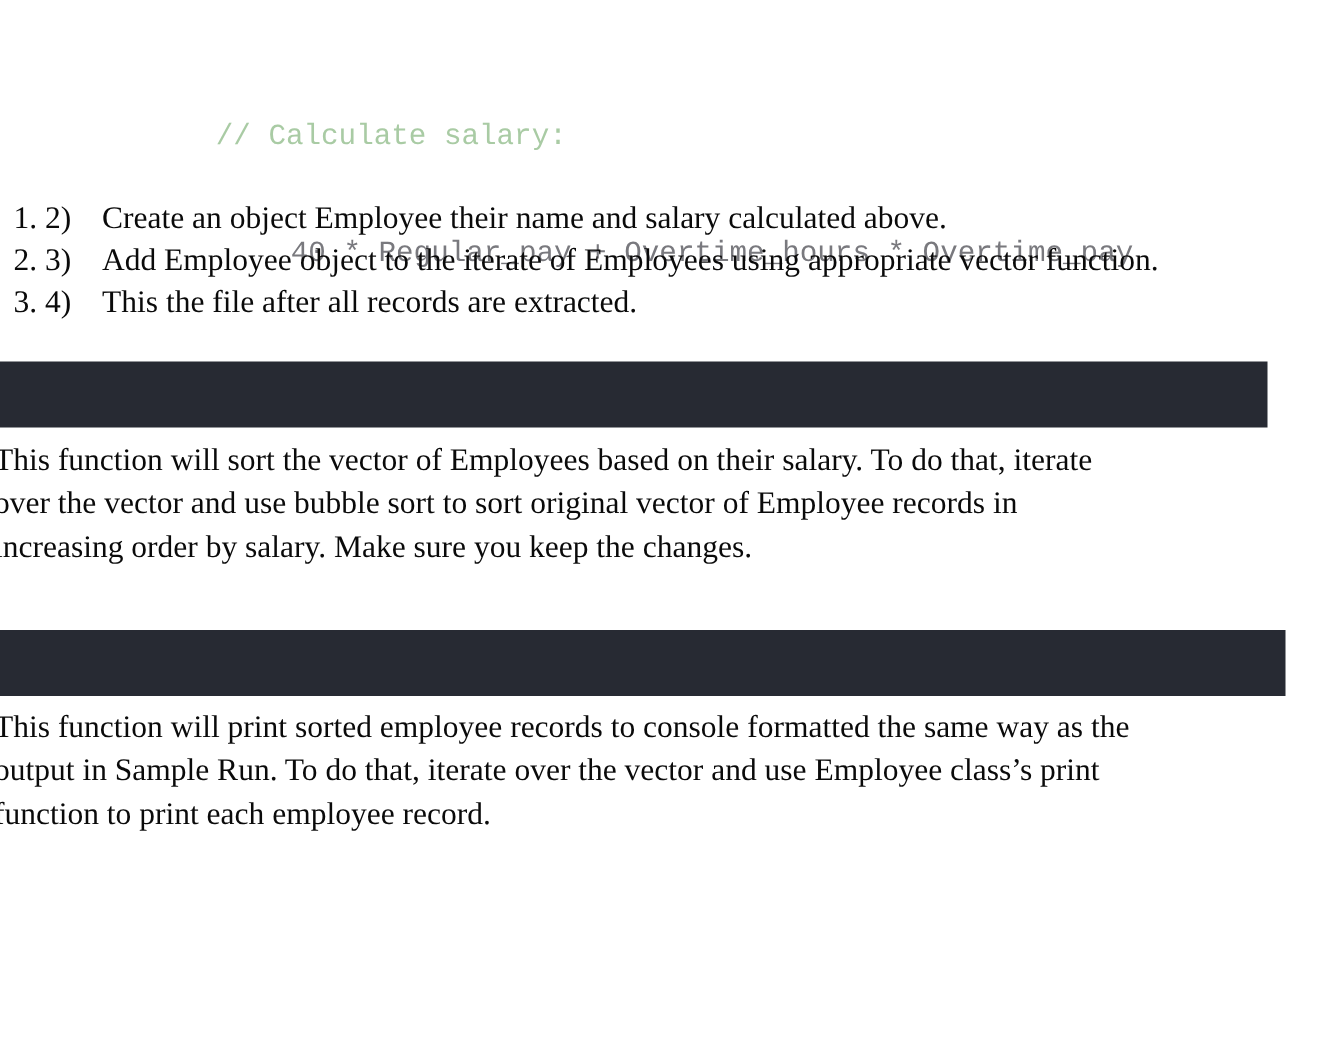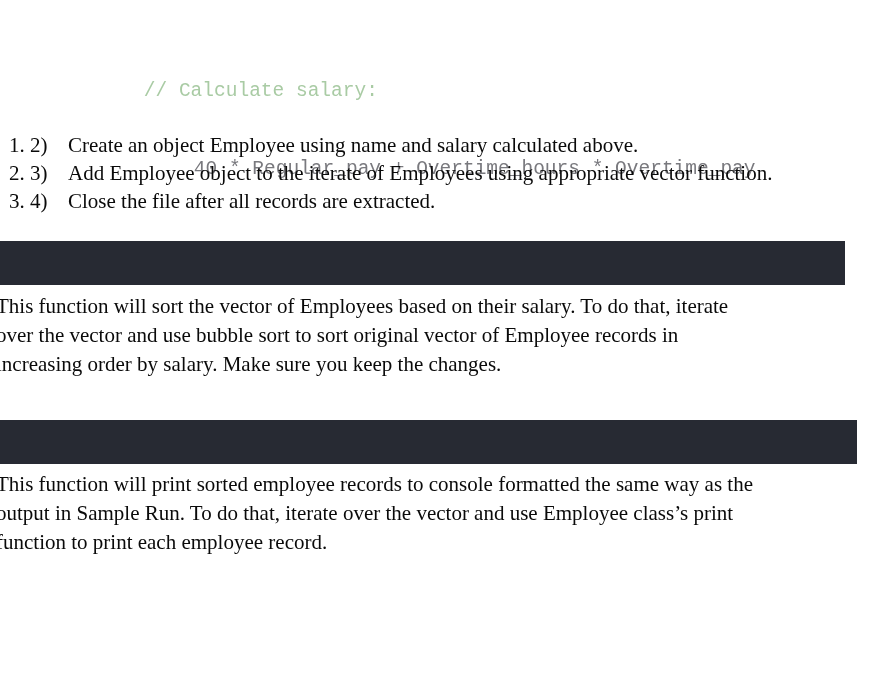--- a/index.html
+++ b/index.html
@@ -107,27 +107,27 @@
   <div class="code-line code-line-1">
     <span class="tok-comment-light">// Calculate salary:</span>
   </div>
   <div class="code-line code-line-3">
     <span class="tok-plain-gray">40 * Regular_pay + Overtime_hours * Overtime_pay</span>
   </div>
 </div>
 
 <ol class="task-list">
   <li class="task-item">
-    <span class="task-marker">2)</span><span>Create an object Employee using name and salary calculated above.</span>
+    <span class="task-marker">2)</span><span>Create an object Employee their name and salary calculated above.</span>
   </li>
   <li class="task-item">
     <span class="task-marker">3)</span><span>Add Employee object to the iterate of Employees using appropriate vector function.</span>
   </li>
   <li class="task-item">
-    <span class="task-marker">4)</span><span>Close the file after all records are extracted.</span>
+    <span class="task-marker">4)</span><span>This the file after all records are extracted.</span>
   </li>
 </ol>
 
 <div class="sig-banner sig-banner-1">
   
 </div>
 
 <div class="body-para para-1">
   <div class="para-line">This function will sort the vector of Employees based on their salary. To do that, iterate</div>
   <div class="para-line">over the vector and use bubble sort to sort original vector of Employee records in</div>

